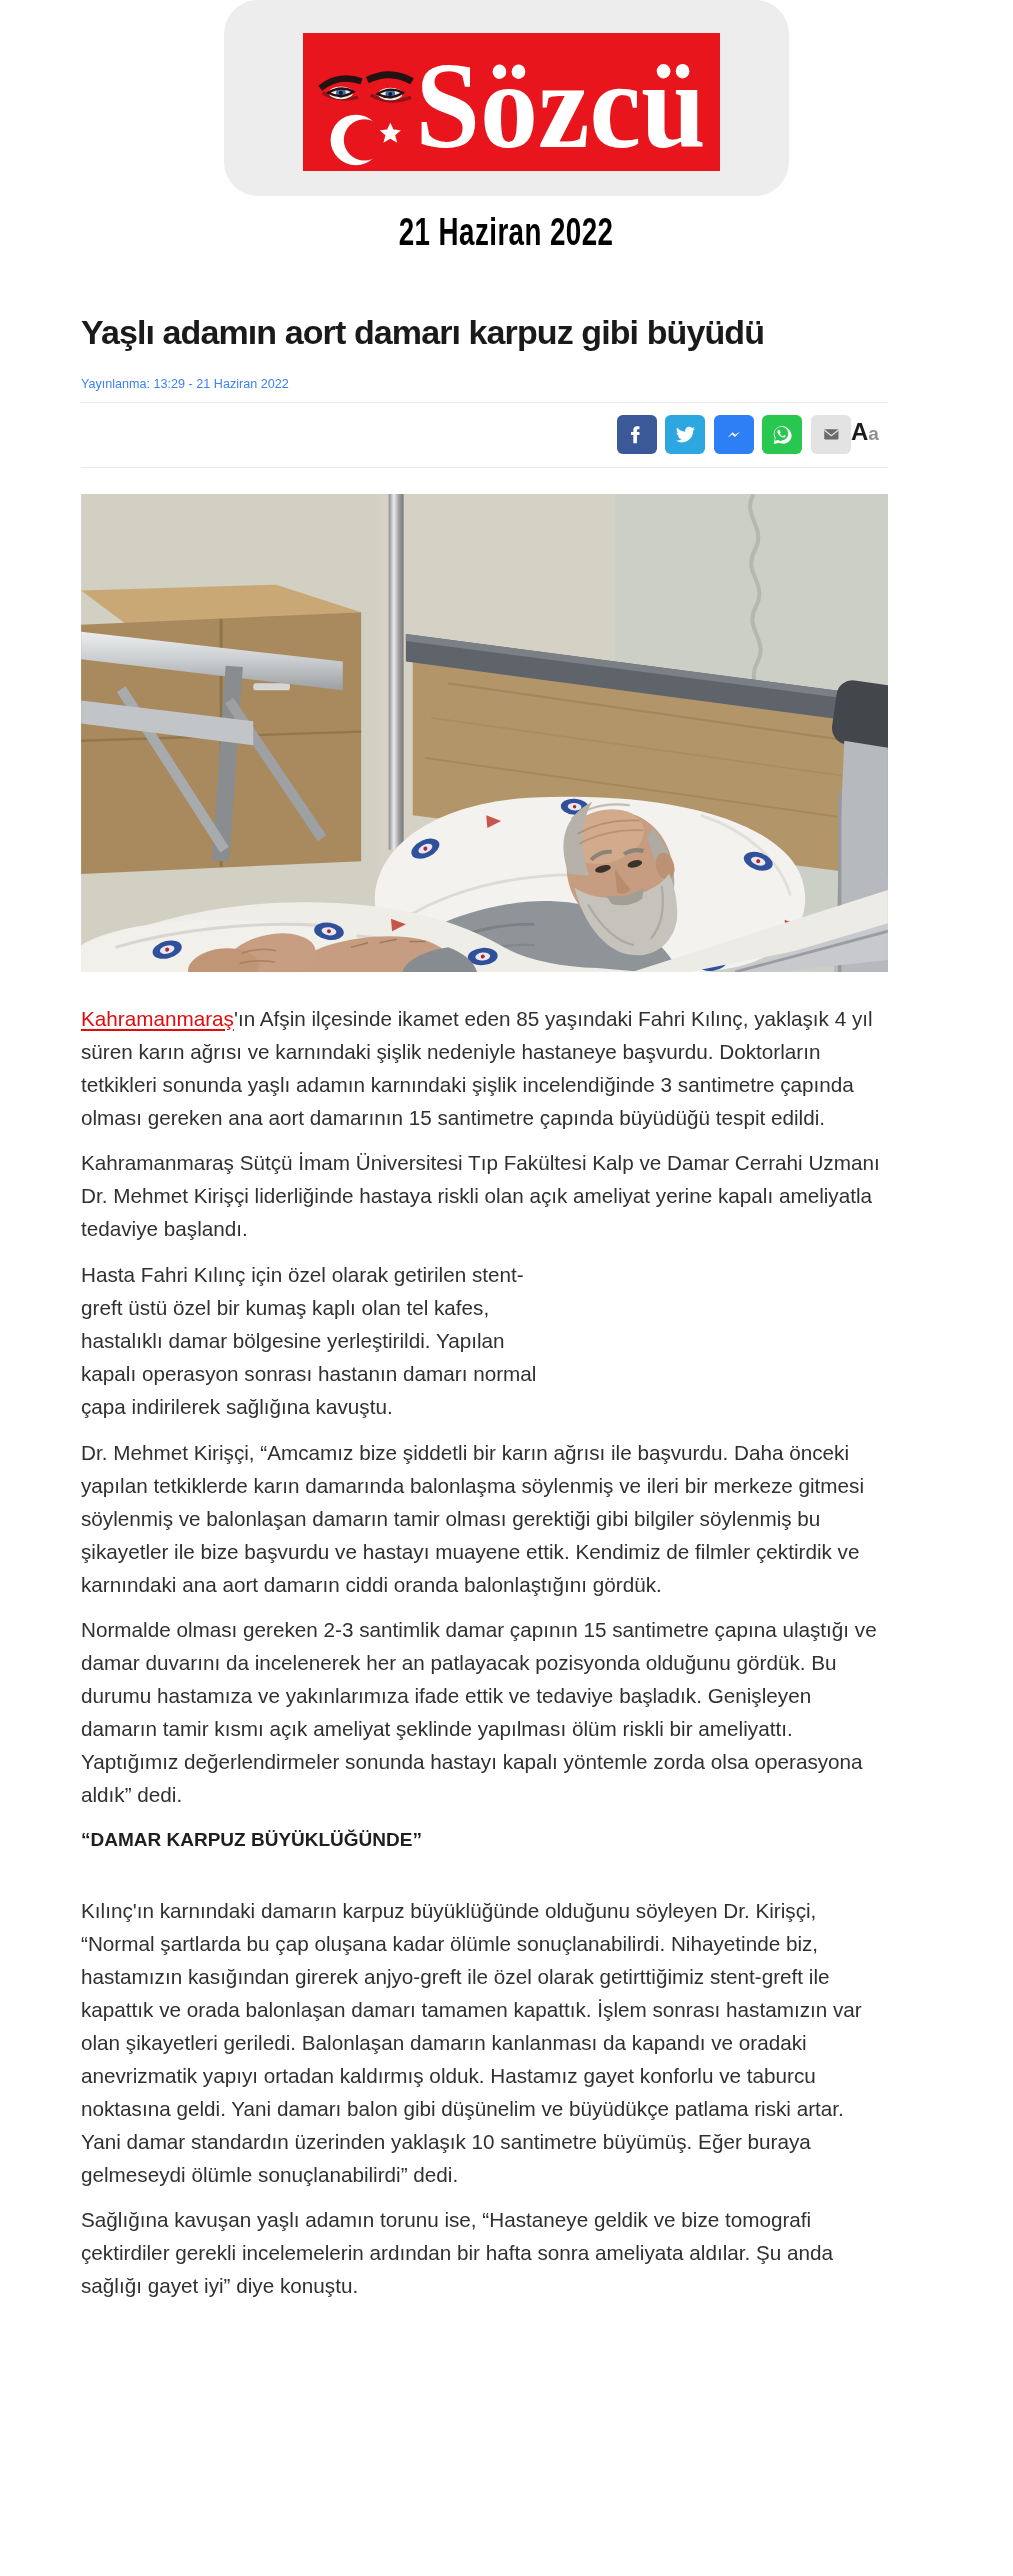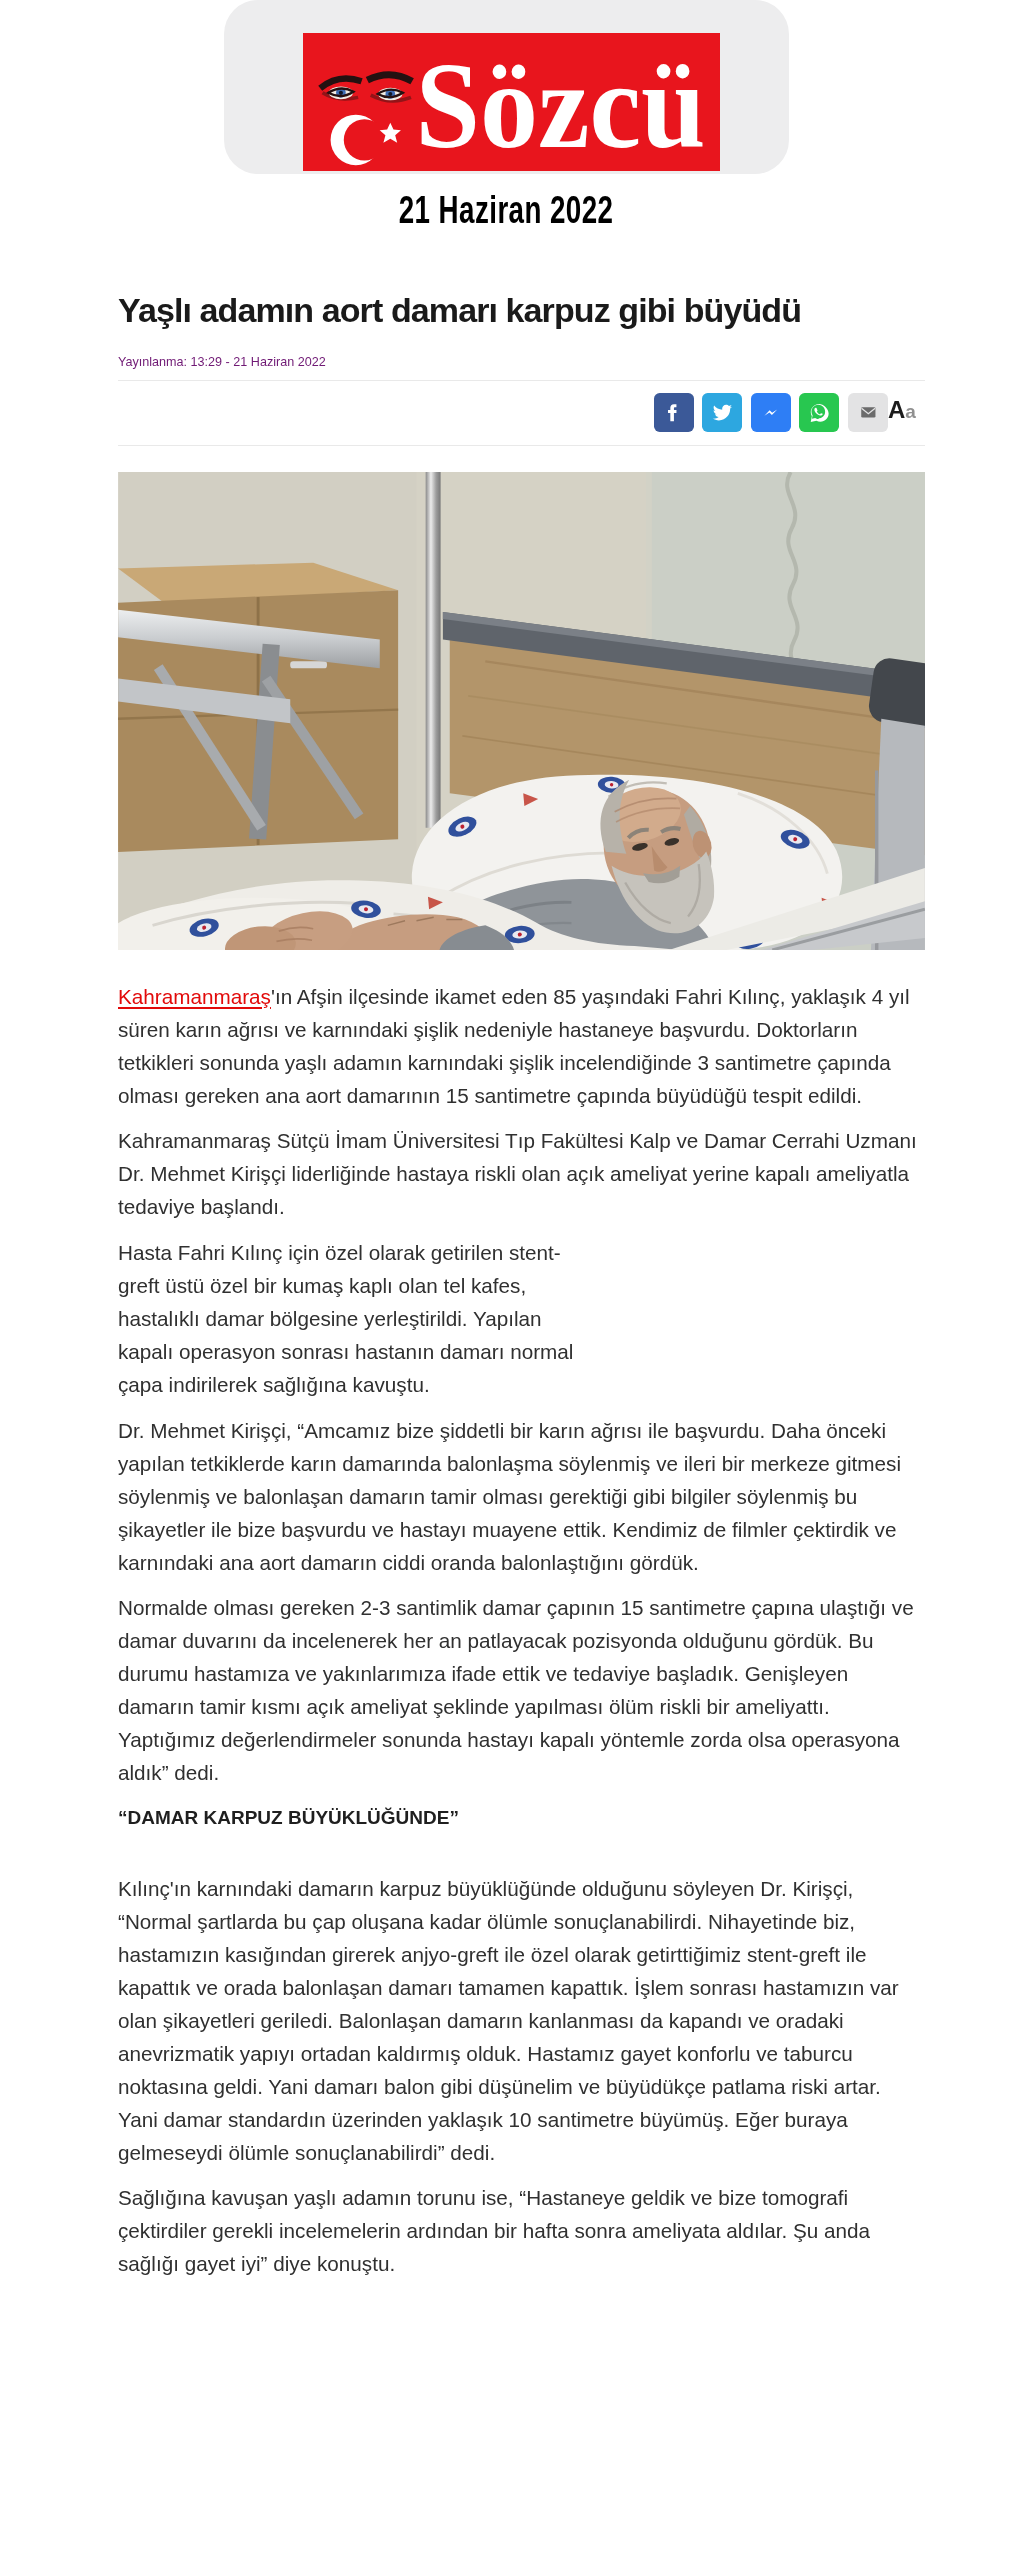--- a/index.html
+++ b/index.html
@@ -2,44 +2,44 @@
 <html lang="tr" style="font-size:9.2px"><head>
 <meta charset="utf-8">
 <style>
   html,body{margin:0;padding:0;}
   body{
     width:1013px;height:2576px;overflow:hidden;background:#ffffff;
     font-family:"Liberation Sans",sans-serif;position:relative;
   }
   
   .logo-card{
-    width:565px;height:174px;margin:0 auto;background:#ededee;
+    width:565px;height:196px;margin:0 auto;background:#ededee;
     border-radius:34px;position:relative;
   }
   .logo-box{
     position:absolute;left:79px;top:33px;width:417px;height:138px;
     background:#e8151d;overflow:hidden;
   }
   .logo-box svg{display:block;width:417px;height:138px;}
   .date-line{text-align:center;margin-top:15px;height:46px;}
   .date-line .date-text{
     display:inline-block;font-weight:bold;font-size:38px;color:#000;
     transform:scaleX(.73);transform-origin:center;letter-spacing:0.6px;
     font-family:"Liberation Sans",sans-serif;
   }
   
-  .content{width:807px;margin-left:118px;}
+  .content{width:807px;margin-left:81px;}
   h1.title{
     margin:55px 0 0 0;font-size:34px;line-height:40px;font-weight:800;
     color:#1a1a1a;letter-spacing:-0.9px;
   }
   p.lede{
     margin:27.6px 0 0 0;font-size:21px;font-weight:600;line-height:34px;color:#2d2d2d;
   }
-  .meta{margin-top:25px;font-size:12.6px;color:#701a75;line-height:15px;}
+  .meta{margin-top:25px;font-size:12.6px;color:#3b82f6;line-height:15px;}
   hr.div1{border:none;border-top:1.1px solid #e9e9e9;margin:10.3px 0 0 0;}
   hr.div2{border:none;border-top:1.1px solid #e9e9e9;margin:12.6px 0 0 0;}
   .share-row{
     margin-top:12px;height:39px;display:flex;align-items:center;
     justify-content:flex-end;
   }
   .share-buttons{display:flex;gap:8.6px;}
   .share-btn{
     width:40px;height:39px;border:none;border-radius:5.7px;cursor:pointer;
     display:flex;align-items:center;justify-content:center;padding:0;

